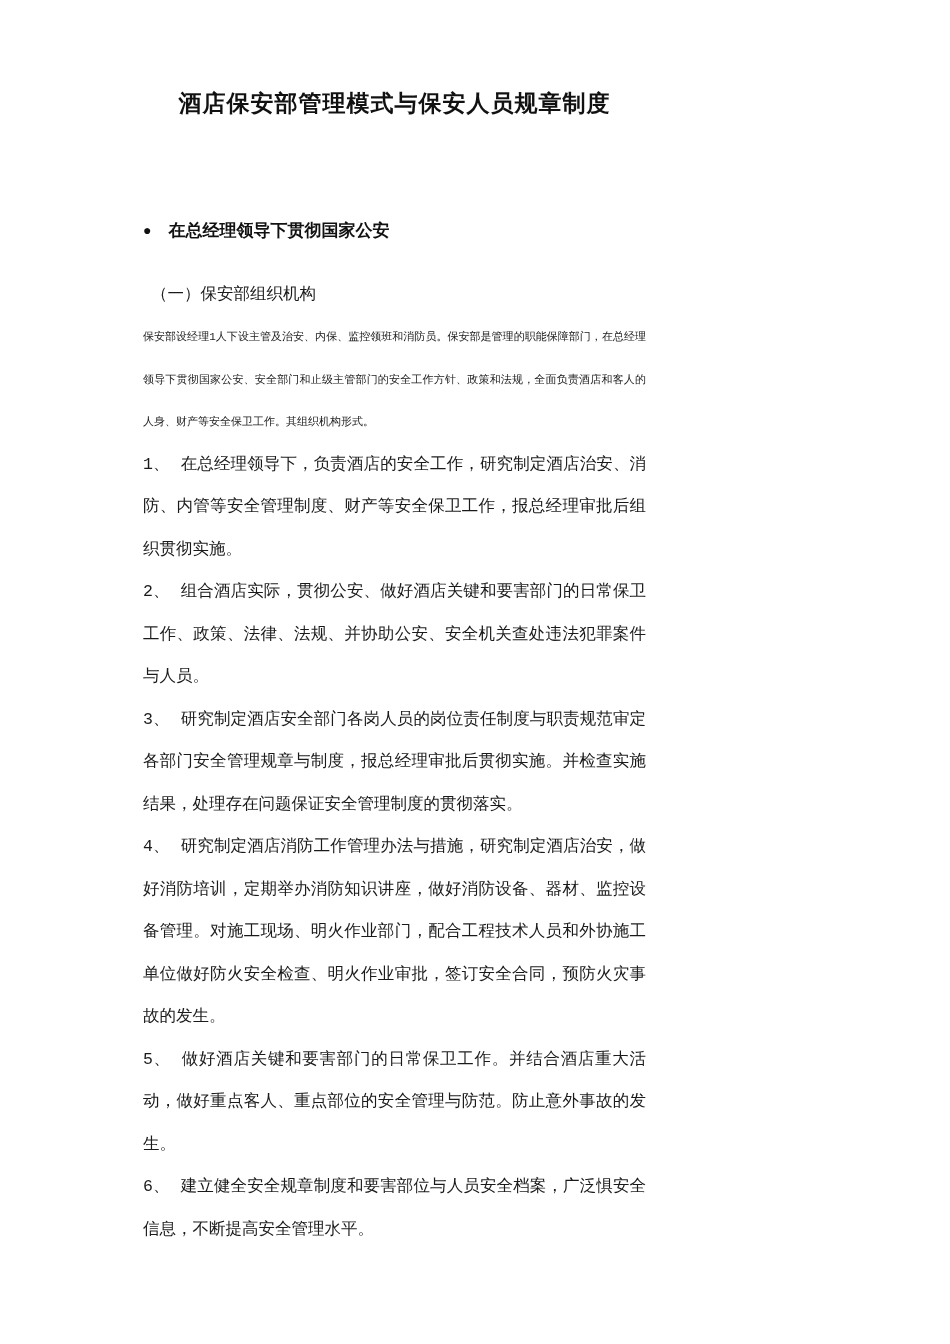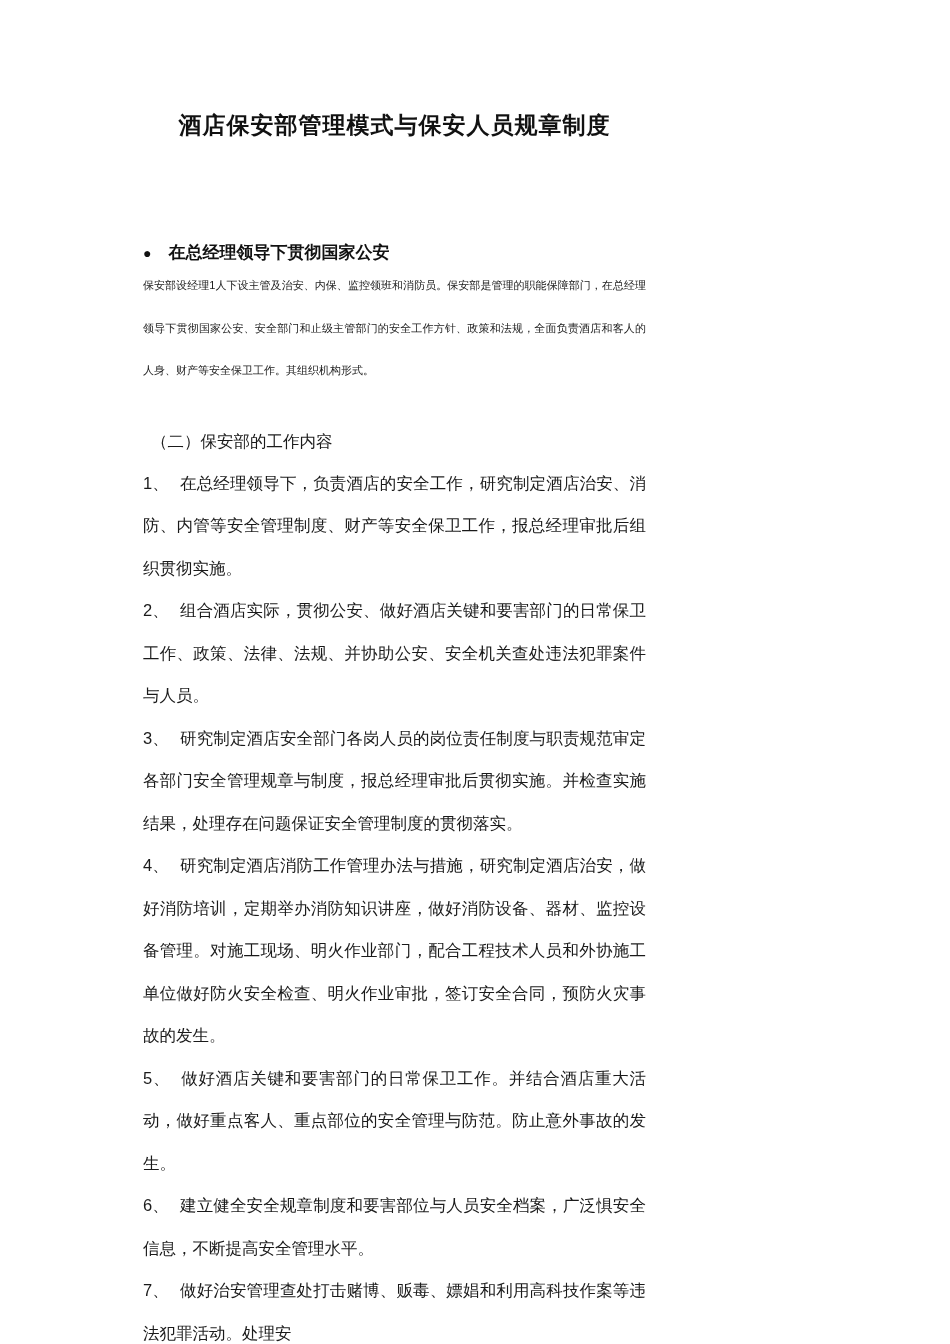--- a/index.html
+++ b/index.html
@@ -4,23 +4,23 @@
 <style>
   html, body {
     margin: 0;
     padding: 0;
     background: #ffffff;
   }
   .page {
     width: 788px;
     height: 1344px;
     box-sizing: border-box;
-    padding: 110px 142px 0 143px;
+    padding: 88px 142px 0 143px;
     background: #ffffff;
-    font-family: Liberation Sans, sans-serif;
+    font-family: Liberation Mono, monospace;
     color: #1a1a1a;
     overflow: hidden;
   }
   .doc-title {
     margin: 0;
     font-size: 23px;
     font-weight: 700;
     text-align: center;
     letter-spacing: 1px;
     color: #111111;
@@ -70,24 +70,24 @@
 
 <div class="page">
 
   <h1 class="doc-title">酒店保安部管理模式与保安人员规章制度</h1>
 
   <div class="bullet-row">
     <span class="bullet-glyph">●</span>
     <span>在总经理领导下贯彻国家公安</span>
   </div>
 
+  <p class="sec-heading">（一）保安部组织机构</p>
 
   <p class="body-text">保安部设经理1人下设主管及治安、内保、监控领班和消防员。保安部是管理的职能保障部门，在总经理领导下贯彻国家公安、安全部门和止级主管部门的安全工作方针、政策和法规，全面负责酒店和客人的人身、财产等安全保卫工作。其组织机构形式。</p>
 
-  <p class="sec-heading sec2">（二）保安部的工作内容</p>
 
   <p class="list-item">
     <span class="list-num">1、</span><span>在总经理领导下，负责酒店的安全工作，研究制定酒店治安、消防、内管等安全管理制度、财产等安全保卫工作，报总经理审批后组织贯彻实施。</span>
   </p>
 
   <p class="list-item">
     <span class="list-num">2、</span><span>组合酒店实际，贯彻公安、做好酒店关键和要害部门的日常保卫工作、政策、法律、法规、并协助公安、安全机关查处违法犯罪案件与人员。</span>
   </p>
 
   <p class="list-item">
@@ -99,17 +99,14 @@
   </p>
 
   <p class="list-item">
     <span class="list-num">5、</span><span>做好酒店关键和要害部门的日常保卫工作。并结合酒店重大活动，做好重点客人、重点部位的安全管理与防范。防止意外事故的发生。</span>
   </p>
 
   <p class="list-item">
     <span class="list-num">6、</span><span>建立健全安全规章制度和要害部位与人员安全档案，广泛惧安全信息，不断提高安全管理水平。</span>
   </p>
 
-  <p class="list-item">
-    <span class="list-num">7、</span><span>做好治安管理查处打击赌博、贩毒、嫖娼和利用高科技作案等违法犯罪活动。处理安</span>
-  </p>
 
 </div>
 
 </body></html>

